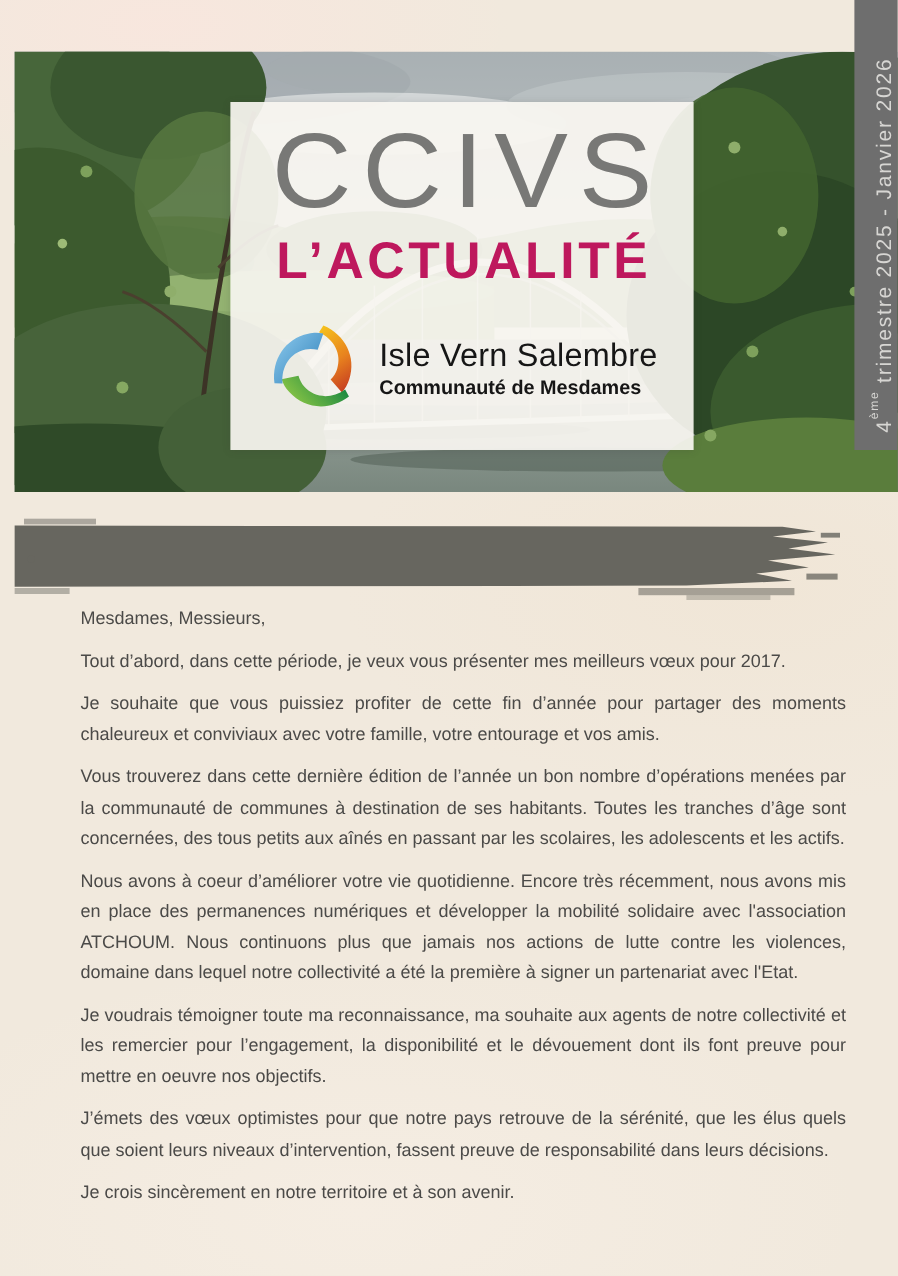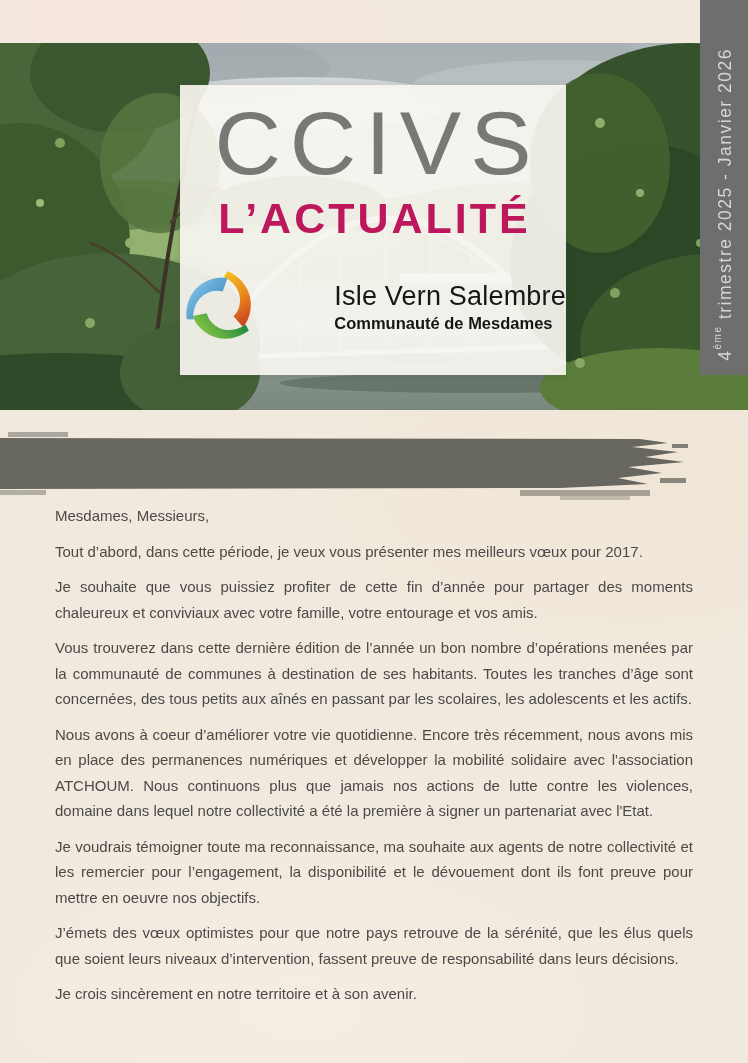--- a/index.html
+++ b/index.html
@@ -5,21 +5,21 @@
   html,body{margin:0;padding:0;}
   body{
     width:748px;height:1063px;position:relative;overflow:hidden;
     font-family:"Liberation Sans", sans-serif;
     background:
       radial-gradient(ellipse 420px 180px at 18% 2%, rgba(249,230,222,.85), rgba(249,230,222,0) 70%),
       radial-gradient(ellipse 500px 260px at 85% 46%, rgba(240,228,211,.6), rgba(240,228,211,0) 70%),
       radial-gradient(ellipse 600px 300px at 40% 95%, rgba(246,238,228,.8), rgba(246,238,228,0) 70%),
       #f1e9dd;
   }
-  .px{position:absolute;}
+  .px{position:absolute;margin-left:12px;}
 
   
   .photo{left:0;top:43px;width:748px;height:367px;overflow:hidden;}
   .photo svg{display:block;}
 
   
   .card{
     left:180px;top:85px;width:386px;height:290px;
     background:rgba(247,245,240,.93);
     box-shadow:0 1px 6px rgba(60,60,50,.18);
@@ -28,21 +28,21 @@
   .card .ccivs{
     margin-top:10px;font-size:92px;line-height:1.05;font-weight:300;
     color:#787876;letter-spacing:9px;text-indent:9px;
     font-family:"Liberation Sans", sans-serif;
     transform:scaleY(.96);
   }
   .card .actualite{
     margin-top:2px;font-size:43px;font-weight:bold;color:#be185d;
     letter-spacing:3px;text-indent:3px;
   }
-  .logo-row{display:flex;align-items:center;justify-content:space-between;gap:12px;margin-top:22px;}
+  .logo-row{display:flex;align-items:center;justify-content:center;gap:12px;margin-top:22px;}
   .logo-text{text-align:left;color:#161616;}
   .logo-text .l1{font-size:27px;font-weight:500;letter-spacing:.2px;}
   .logo-text .l2{font-size:16.5px;font-weight:bold;margin-top:2px;}
 
   
   .issue-bar{
     left:700px;top:0;width:48px;height:375px;background:#6e6e6e;
     display:flex;align-items:center;justify-content:flex-end;flex-direction:column;
   }
   .issue-bar .vtxt{

